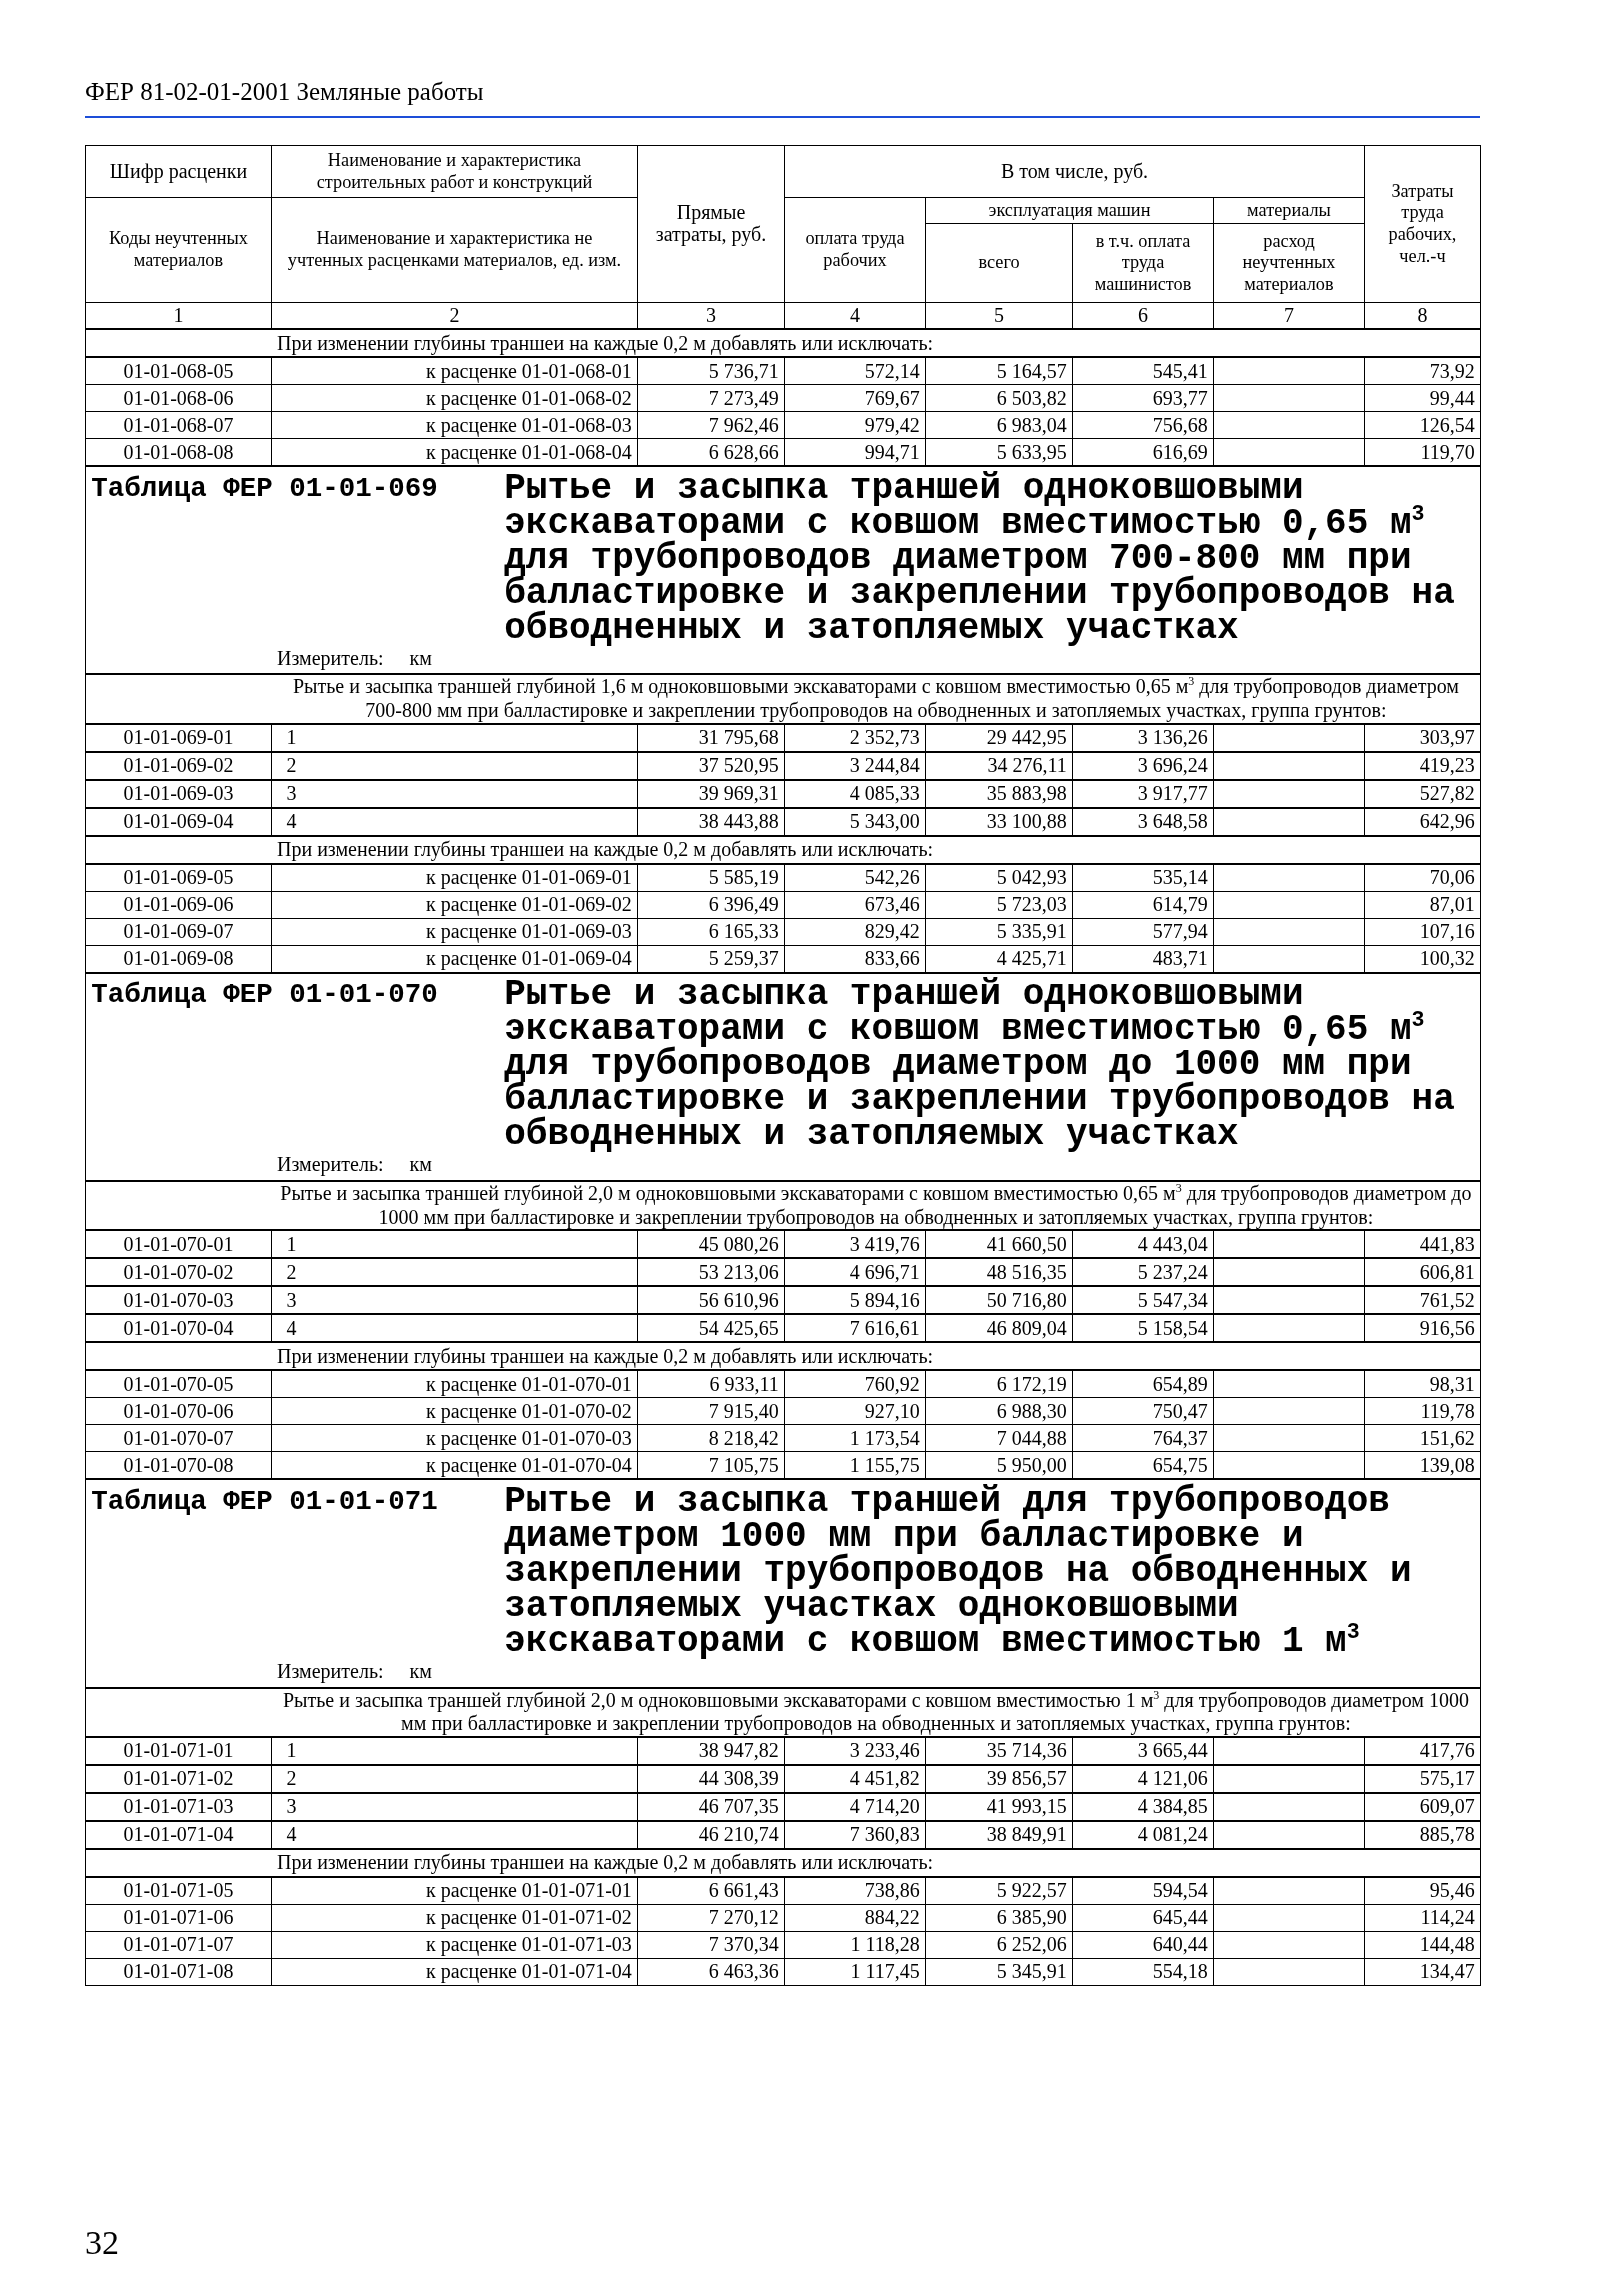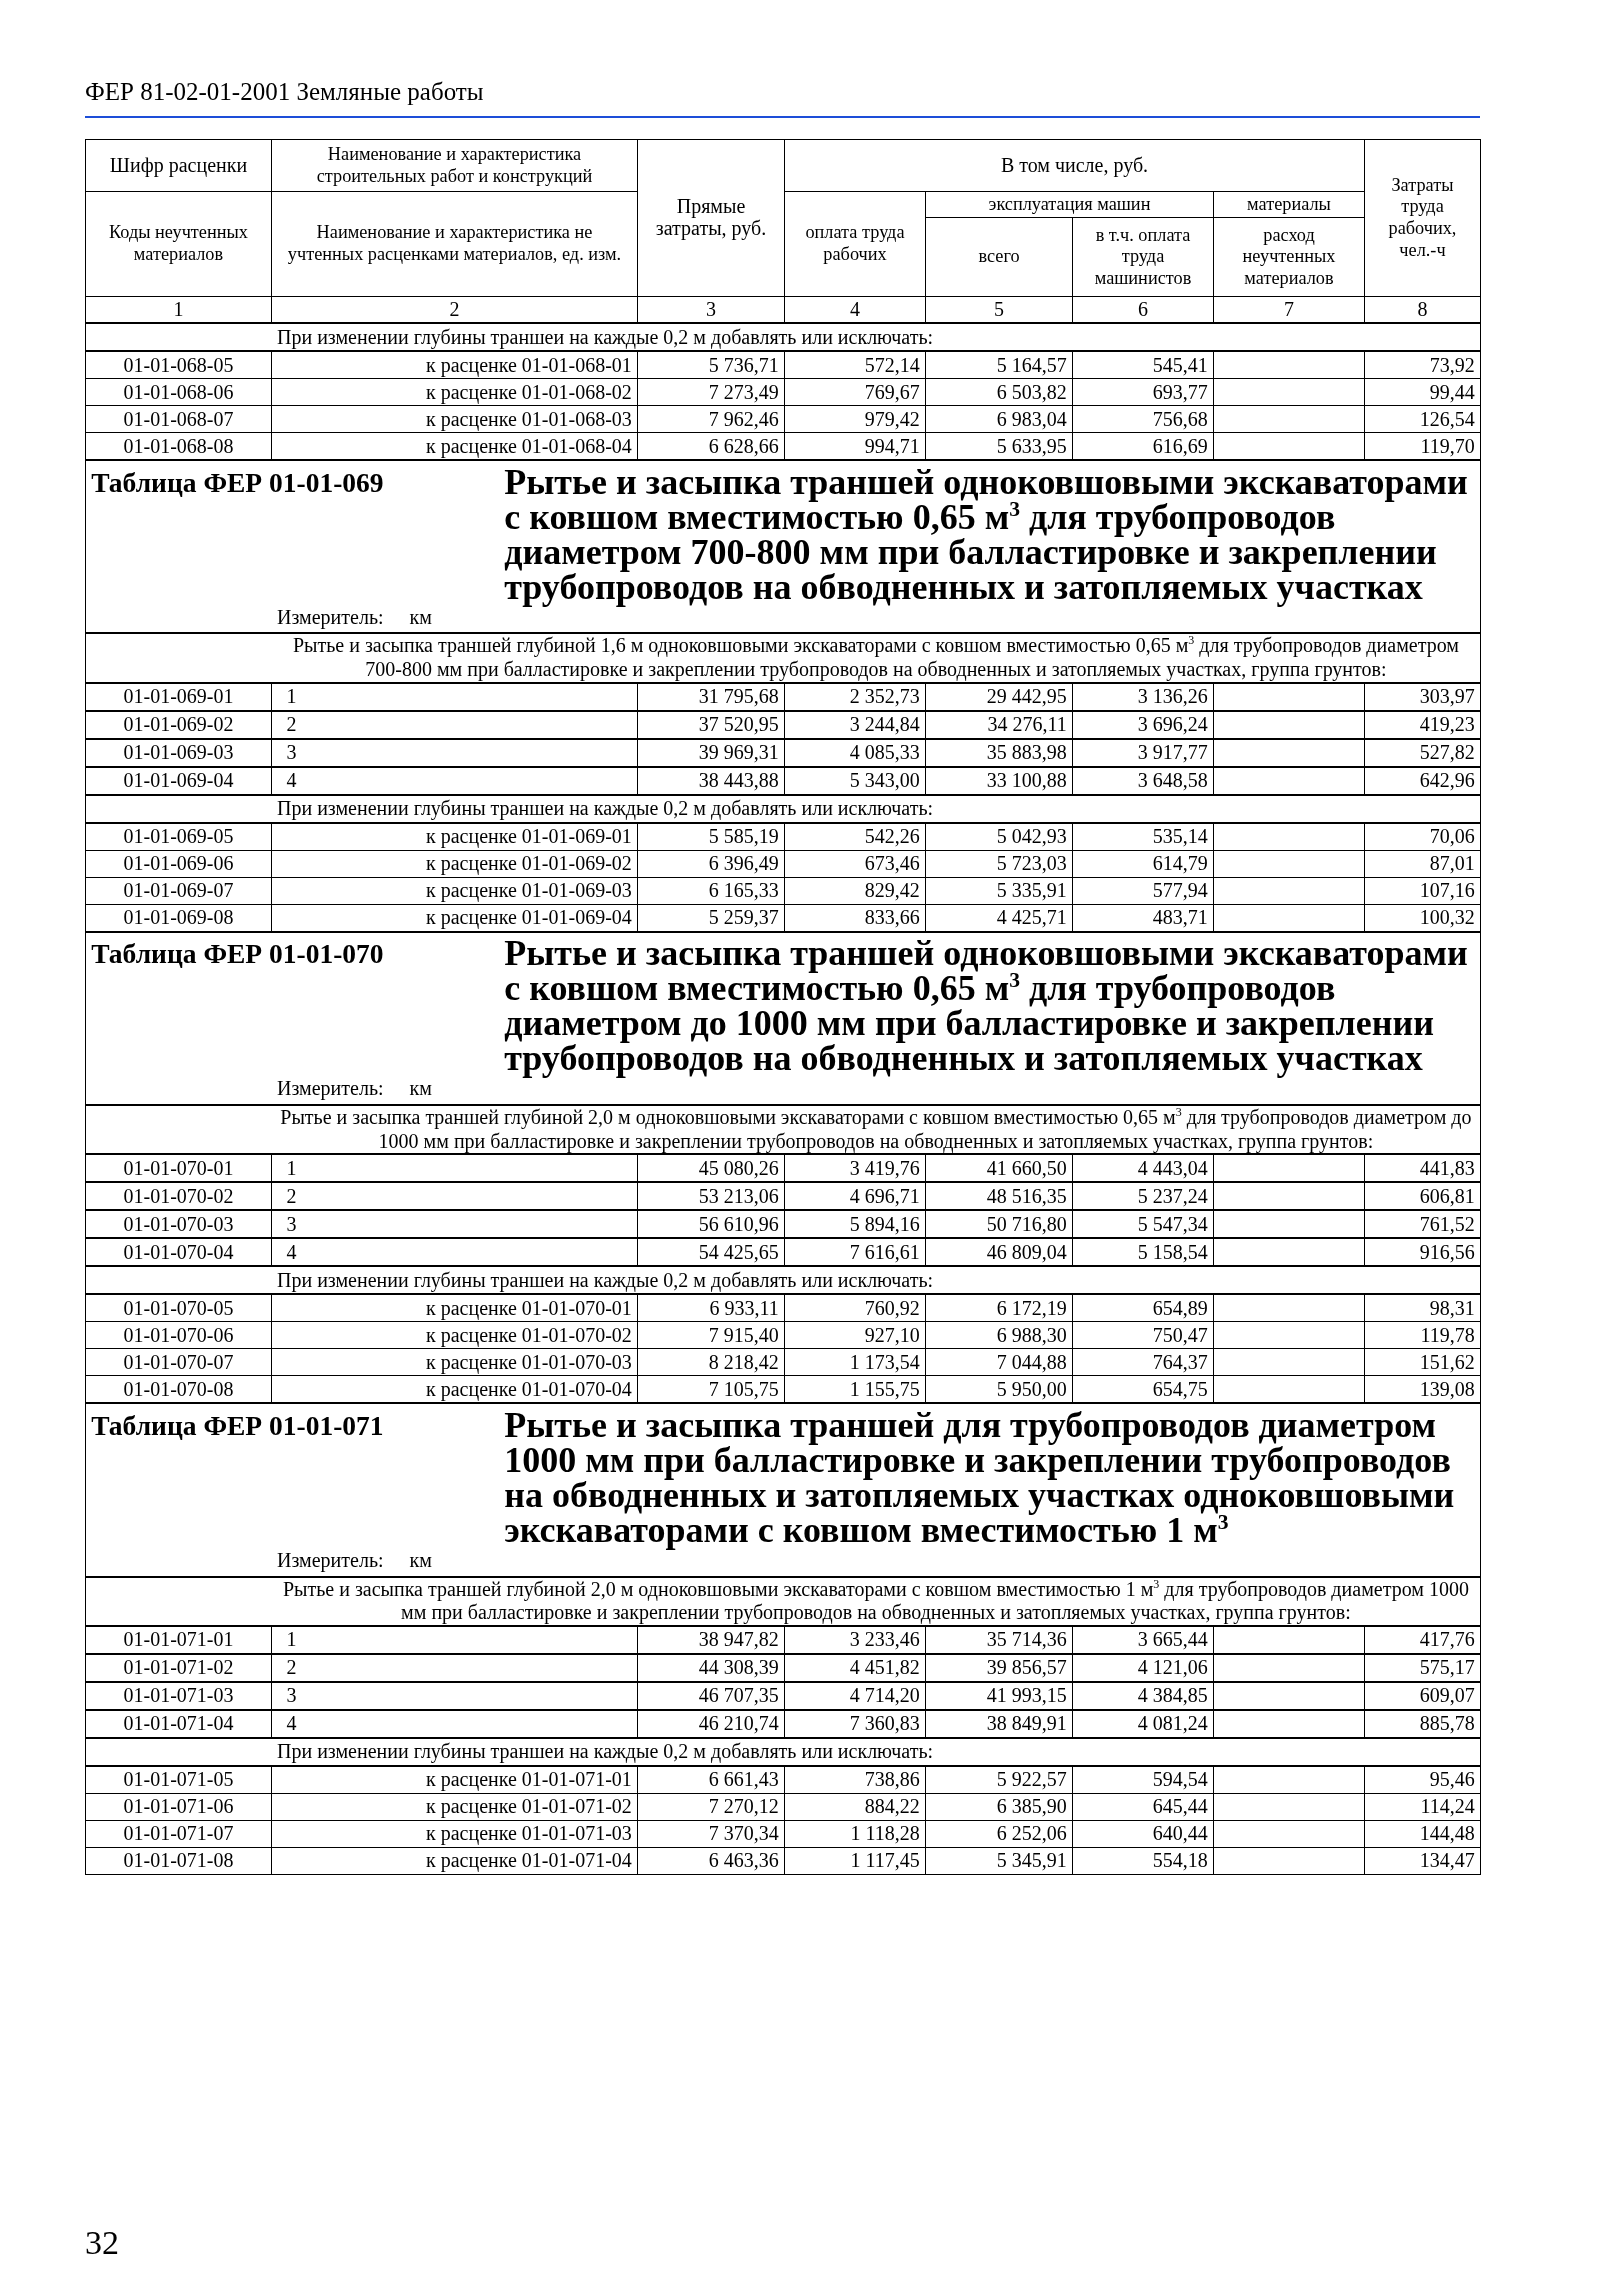--- a/index.html
+++ b/index.html
@@ -1,32 +1,32 @@
 <!DOCTYPE html>
 <html style="font-size:10.5px"><head>
 <meta charset="utf-8">
 <style>
   html, body { margin: 0; padding: 0; background: #ffffff; }
   body { width: 1623px; height: 2295px; position: relative; font-family: "Liberation Serif", "DejaVu Serif", serif; color: #000; }
   .page-header { position: absolute; left: 85px; top: 77px; width: 1395px; font-size: 25px; line-height: 30px; border-bottom: 2px solid #1d4ed8; padding-bottom: 9px; }
   .page-number { position: absolute; left: 85px; top: 2224px; font-size: 34px; }
-  table.fer { position: absolute; left: 85px; top: 139px; width: 1395px; border-collapse: collapse; table-layout: fixed; font-size: 20px; }
+  table.fer { position: absolute; left: 85px; top: 145px; width: 1395px; border-collapse: collapse; table-layout: fixed; font-size: 20px; }
   table.fer td, table.fer th { border: 1.3px solid #000; padding: 0 5.2px; font-weight: normal; line-height: 25px; }
   table.fer th { text-align: center; vertical-align: middle; line-height: 21.6px; }
   th.small { font-size: 18.3px; line-height: 19.6px; }
   tr.num-row td { text-align: center; height: 25px; border-bottom: 2.6px solid #000; }
   td.code { text-align: center; }
   td.num { text-align: right; }
   td.name { text-align: right; padding-left: 19.6px !important; }
   td.name-grp { text-align: left; padding-left: 14.4px !important; }
   tr.data-row td { height: 26px; }
   tr.data-row.thick td { border-bottom: 2.6px solid #000; }
   tr.change-row td { text-align: left; padding-left: 191px !important; height: 26px; border-top: 2.6px solid #000; border-bottom: 2.6px solid #000; }
   tr.title-row td { border-top: 2.6px solid #000; border-bottom: 0; padding: 3.9px 5.2px 0 5.2px; vertical-align: top; }
-  .title-wrap { display: flex; }
+  .title-wrap { display: flex; font-family: Liberation Mono, monospace; }
   .title-code { width: 393px; font-weight: bold; font-size: 27.5px; line-height: 35px; flex-shrink: 0; }
   .title-text { font-weight: bold; font-size: 36px; line-height: 35px; margin-left: 20px; }
   tr.unit-row td { border-top: 0; border-bottom: 2.6px solid #000; padding-left: 191px; height: 27.5px; vertical-align: top; }
   .unit-value { margin-left: 26px; }
   tr.desc-row td { padding-left: 191px; line-height: 23.6px; border-bottom: 2.6px solid #000; text-align: center; }
   sup { font-size: 60%; line-height: 0; }
 </style>
 </head>
 <body>
 

